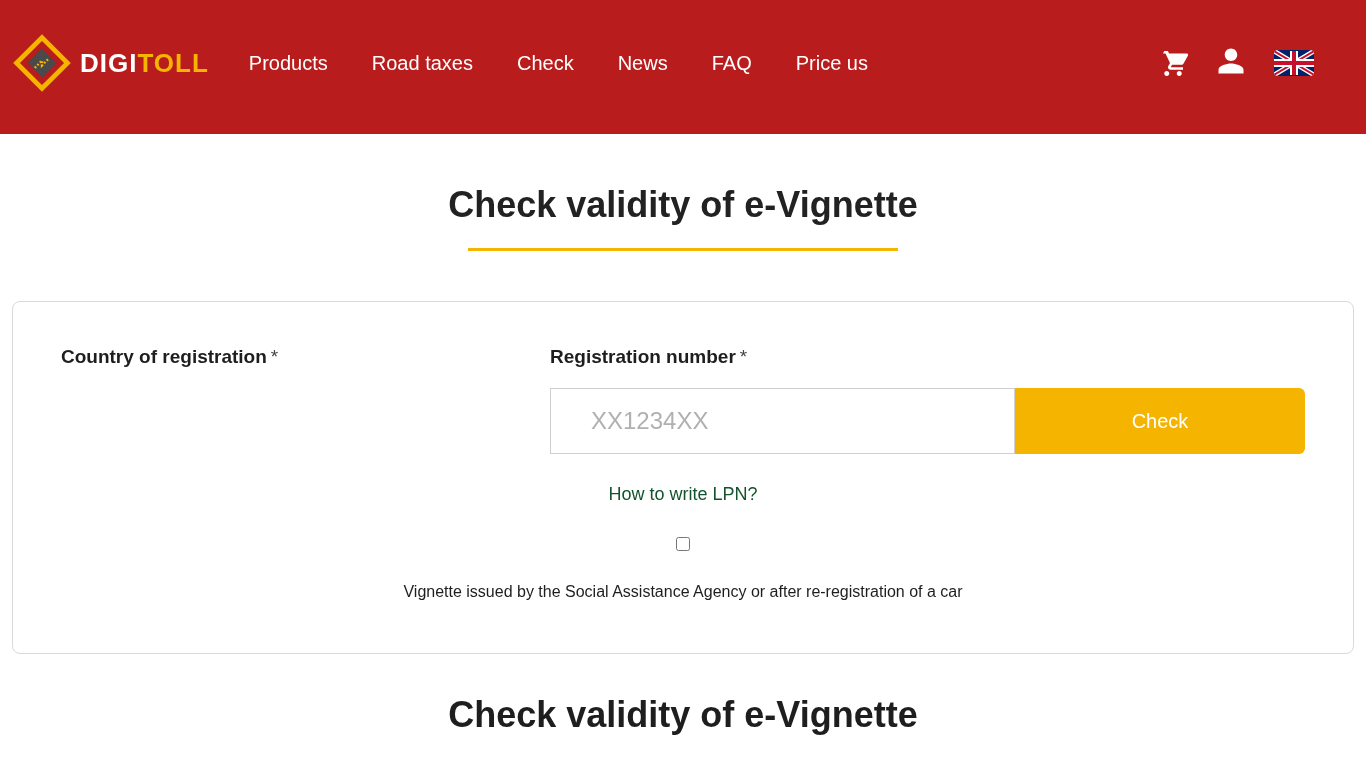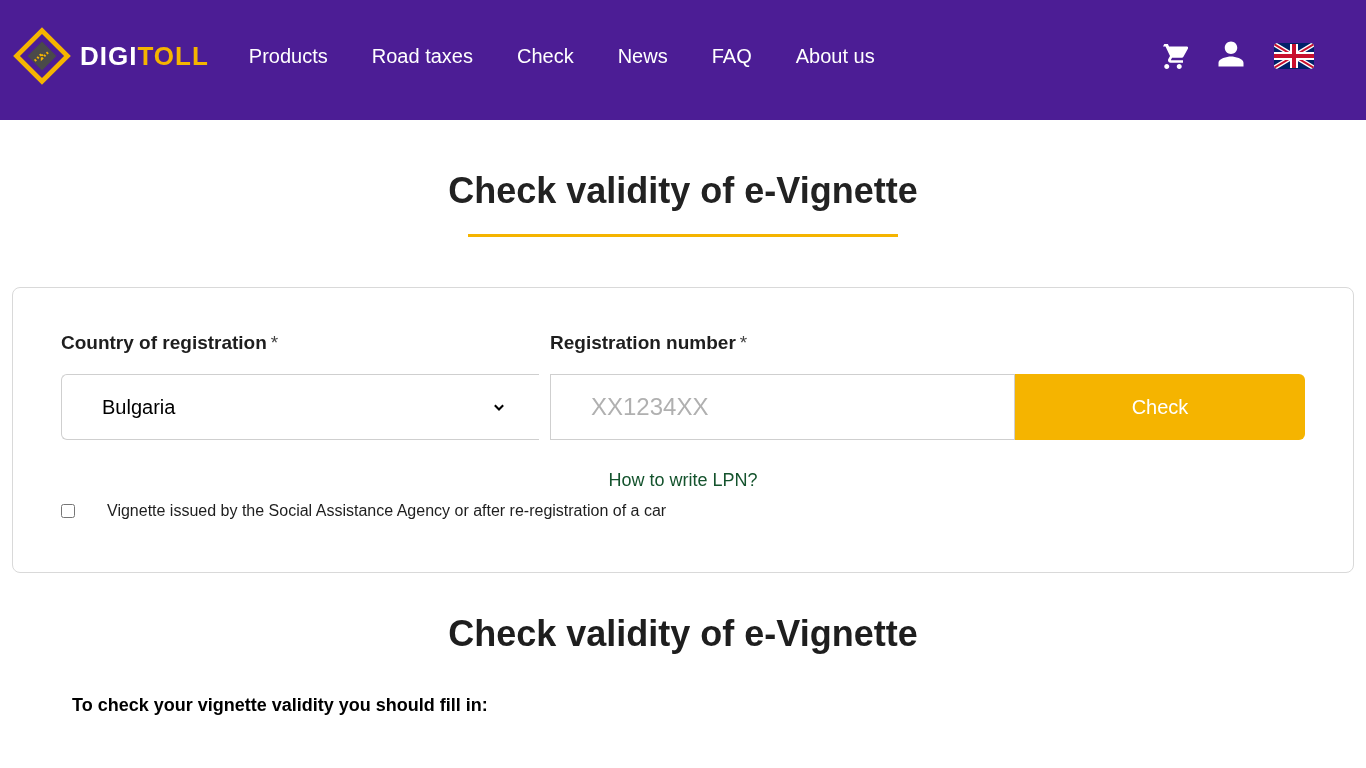--- a/index.html
+++ b/index.html
@@ -6,22 +6,22 @@
       margin: 0;
       padding: 0;
       box-sizing: border-box;
       font-family: -apple-system, BlinkMacSystemFont, 'Segoe UI', Arial, sans-serif;
     }
     body {
       background: #fff;
     }
     
     .header {
-      background: #4c1d95;
-      height: 120px;
+      background: #b91c1c;
+      height: 134px;
       display: flex;
       align-items: center;
       padding: 0 12px 8px 12px;
     }
     .logo-wrap {
       display: flex;
       align-items: center;
       gap: 8px;
       margin-right: 40px;
     }
@@ -150,23 +150,24 @@
       font-size:18px;
       color:#14532d;
       margin-top:30px;
       text-decoration:none;
       cursor:pointer;
     }
     .checkbox-row {
       display:flex;
       align-items:center;
       gap: 32px;
-      margin-top: 11px;
+      margin-top: 32px;
       font-size:16px;
       color:#1e1e1e;
+      flex-direction:column;
     }
     .checkbox-row input { width:14px; height:14px; cursor:pointer;}
     
     .lower {
       padding: 40px 60px 0 60px;
     }
     .lower-title {
       text-align:center;
       font-size:36px;
       font-weight:700;
@@ -190,21 +191,21 @@
     <span class="logo-text">
       <span class="p1">DIGI</span><span class="p2">TOLL</span>
     </span>
   </div>
   <nav class="nav">
     <a class="nav-item">Products</a>
     <a class="nav-item">Road taxes</a>
     <a class="nav-item">Check</a>
     <a class="nav-item">News</a>
     <a class="nav-item">FAQ</a>
-    <a class="nav-item">About us</a>
+    <a class="nav-item">Price us</a>
   </nav>
   <div class="header-right">
     <span>
       <svg class="icon-svg" viewBox="0 0 24 24">
           <path d="M7 4h-2l-1 2h2l3.6 7.59-1.35 2.44c-.16.28-.25.61-.25.97 0 1.1.9 2 2 2h10v-2h-9.42c-.14 0-.25-.11-.25-.25l.03-.12.9-1.63h7.45c.75 0 1.41-.41 1.75-1.03l3.58-6.49c.08-.14.12-.31.12-.48 0-.55-.45-1-1-1h-14.31l-.94-2zm0 16c-1.1 0-2 .9-2 2s.9 2 2 2 2-.9 2-2-.9-2-2-2zm10 0c-1.1 0-2 .9-2 2s.9 2 2 2 2-.9 2-2-.9-2-2-2z"></path>
         </svg>
     </span>
     <span>
       <svg class="icon-svg" viewBox="0 0 24 24">
           <path d="M12 12c2.76 0 5-2.24 5-5s-2.24-5-5-5-5 2.24-5 5 2.24 5 5 5zm0 2c-3.33 0-10 1.67-10 5v3h20v-3c0-3.33-6.67-5-10-5z"></path>
@@ -224,26 +225,20 @@
 
 <main class="main">
   <h1 class="title">Check validity of e-Vignette</h1>
   <div class="title-underline"></div>
 
   <section class="card">
     <div class="form-row">
       <div class="field-group fg-country">
         <div class="field-label">
           <span>Country of registration</span><span class="req">*</span>
-        </div>
-        <div class="select-box">
-          <span>Bulgaria</span>
-          <svg class="select-arrow" viewBox="0 0 24 24">
-              <path d="M7 10l5 5 5-5" fill="none" stroke="#000" stroke-width="2.5"></path>
-            </svg>
         </div>
       </div>
       <div class="field-group fg-reg">
         <div class="field-label">
           <span>Registration number</span><span class="req">*</span>
         </div>
         <div class="input-box">
           <input class="text-input" type="text" placeholder="XX1234XX" style="">
           <button class="check-btn">Check</button>
         </div>

